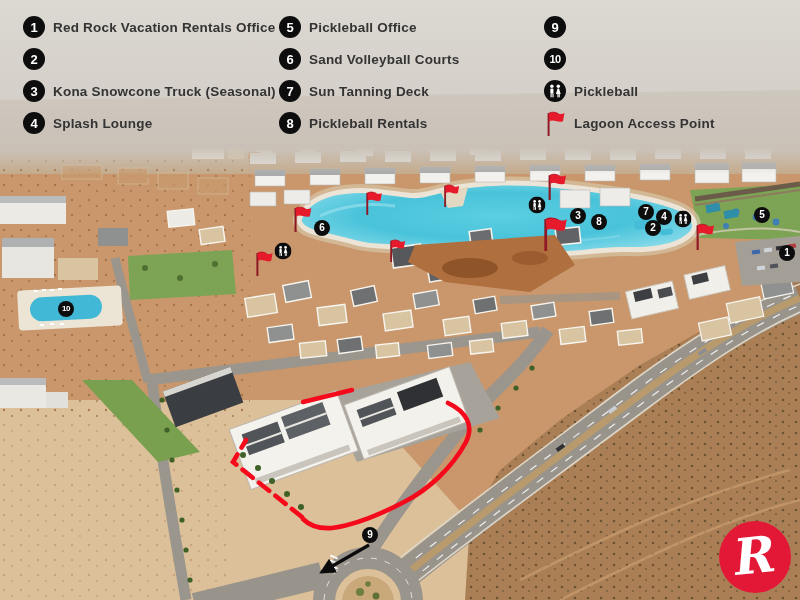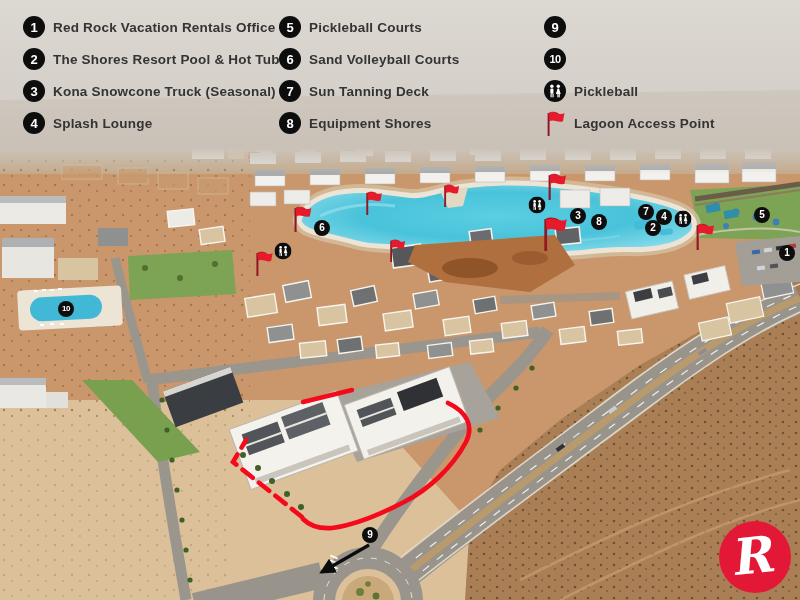--- a/index.html
+++ b/index.html
@@ -502,48 +502,47 @@
   </div>
 
 <div>
   <div class="legend-col" id="legend-col-1">
     <div class="legend-item">
       <span class="badge">1</span>
       <span class="legend-label">Red Rock Vacation Rentals Office</span>
     </div>
     <div class="legend-item">
       <span class="badge">2</span>
-      <span class="legend-label">The Shores Resort Pool &amp; Hot Tub</span>
     </div>
     <div class="legend-item">
       <span class="badge">3</span>
       <span class="legend-label">Kona Snowcone Truck (Seasonal)</span>
     </div>
     <div class="legend-item">
       <span class="badge">4</span>
       <span class="legend-label">Splash Lounge</span>
     </div>
   </div>
 
   <div class="legend-col" id="legend-col-2">
     <div class="legend-item">
       <span class="badge">5</span>
-      <span class="legend-label">Pickleball Courts</span>
+      <span class="legend-label">Pickleball Office</span>
     </div>
     <div class="legend-item">
       <span class="badge">6</span>
       <span class="legend-label">Sand Volleyball Courts</span>
     </div>
     <div class="legend-item">
       <span class="badge">7</span>
       <span class="legend-label">Sun Tanning Deck</span>
     </div>
     <div class="legend-item">
       <span class="badge">8</span>
-      <span class="legend-label">Equipment Shores</span>
+      <span class="legend-label">Pickleball Rentals</span>
     </div>
   </div>
 
   <div class="legend-col" id="legend-col-3">
     <div class="legend-item">
       <span class="badge">9</span>
     </div>
     <div class="legend-item">
       <span class="badge wide">10</span>
     </div>

